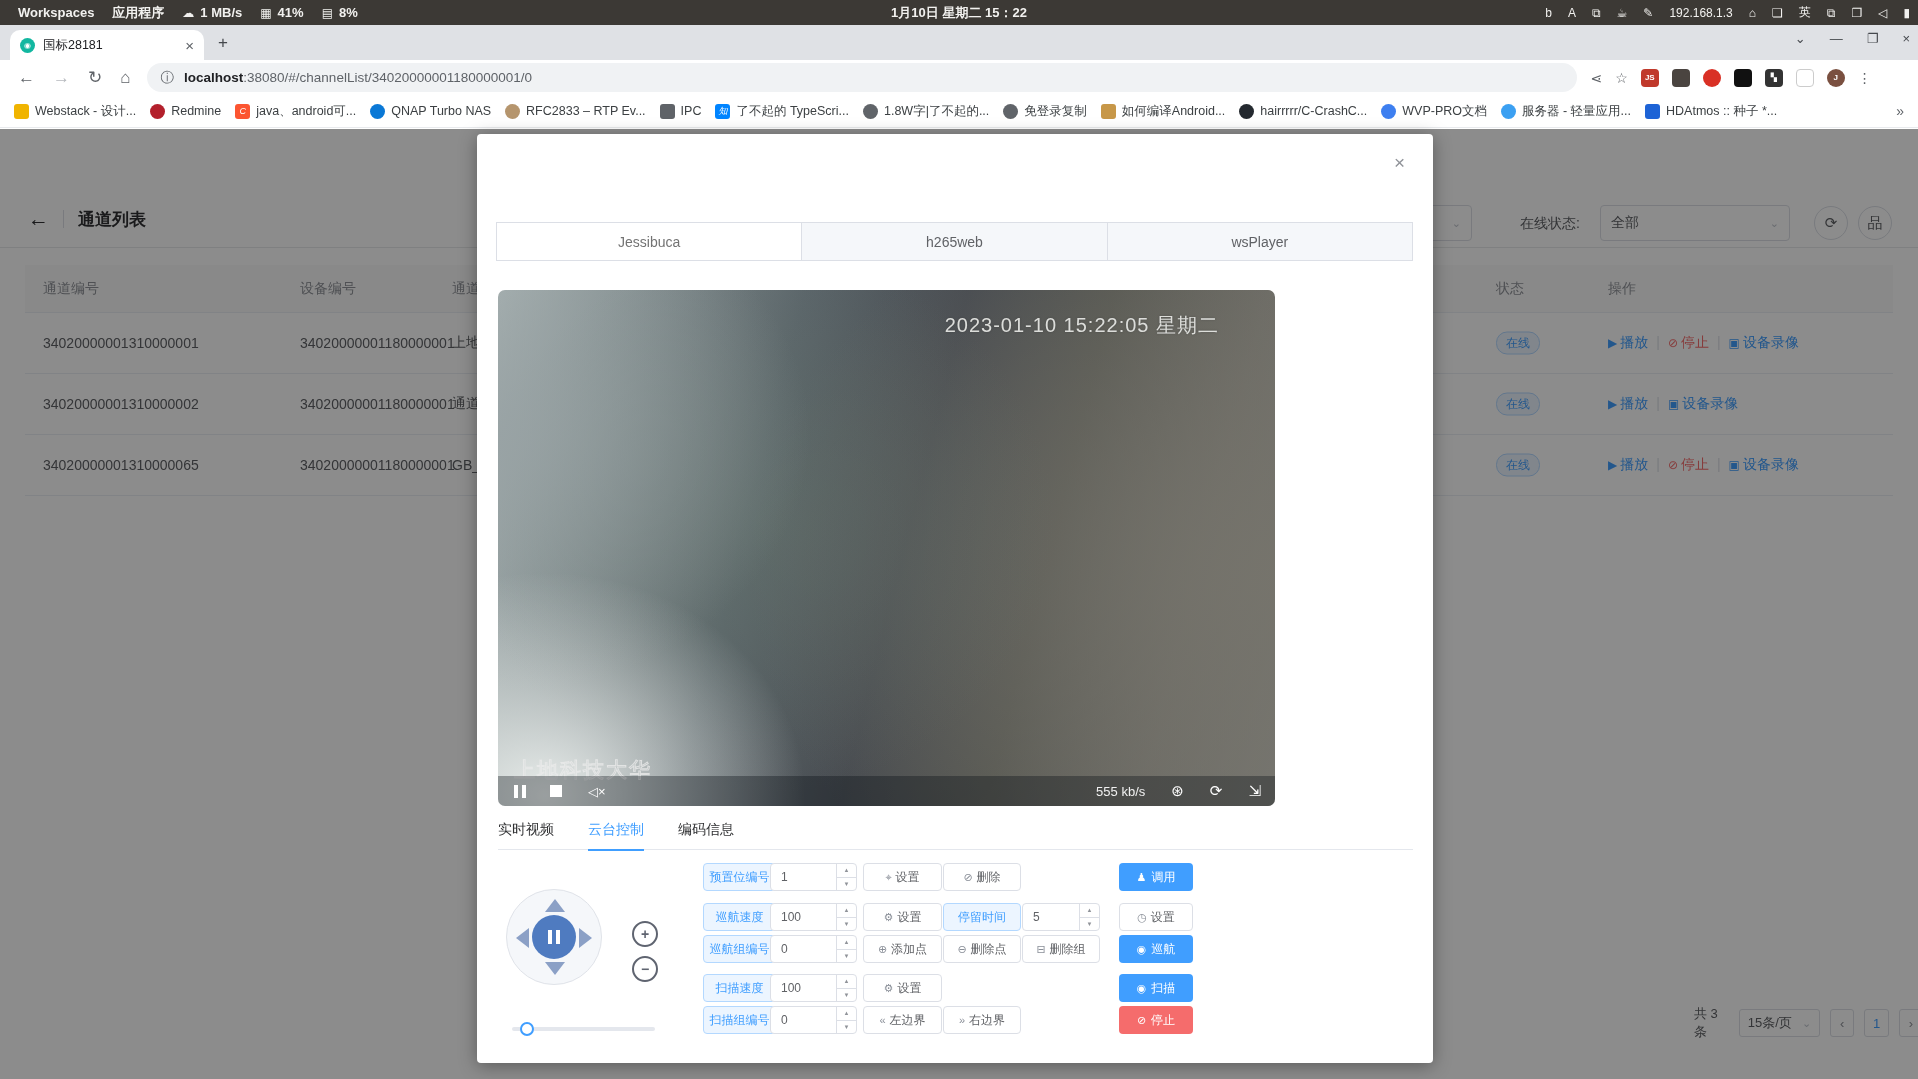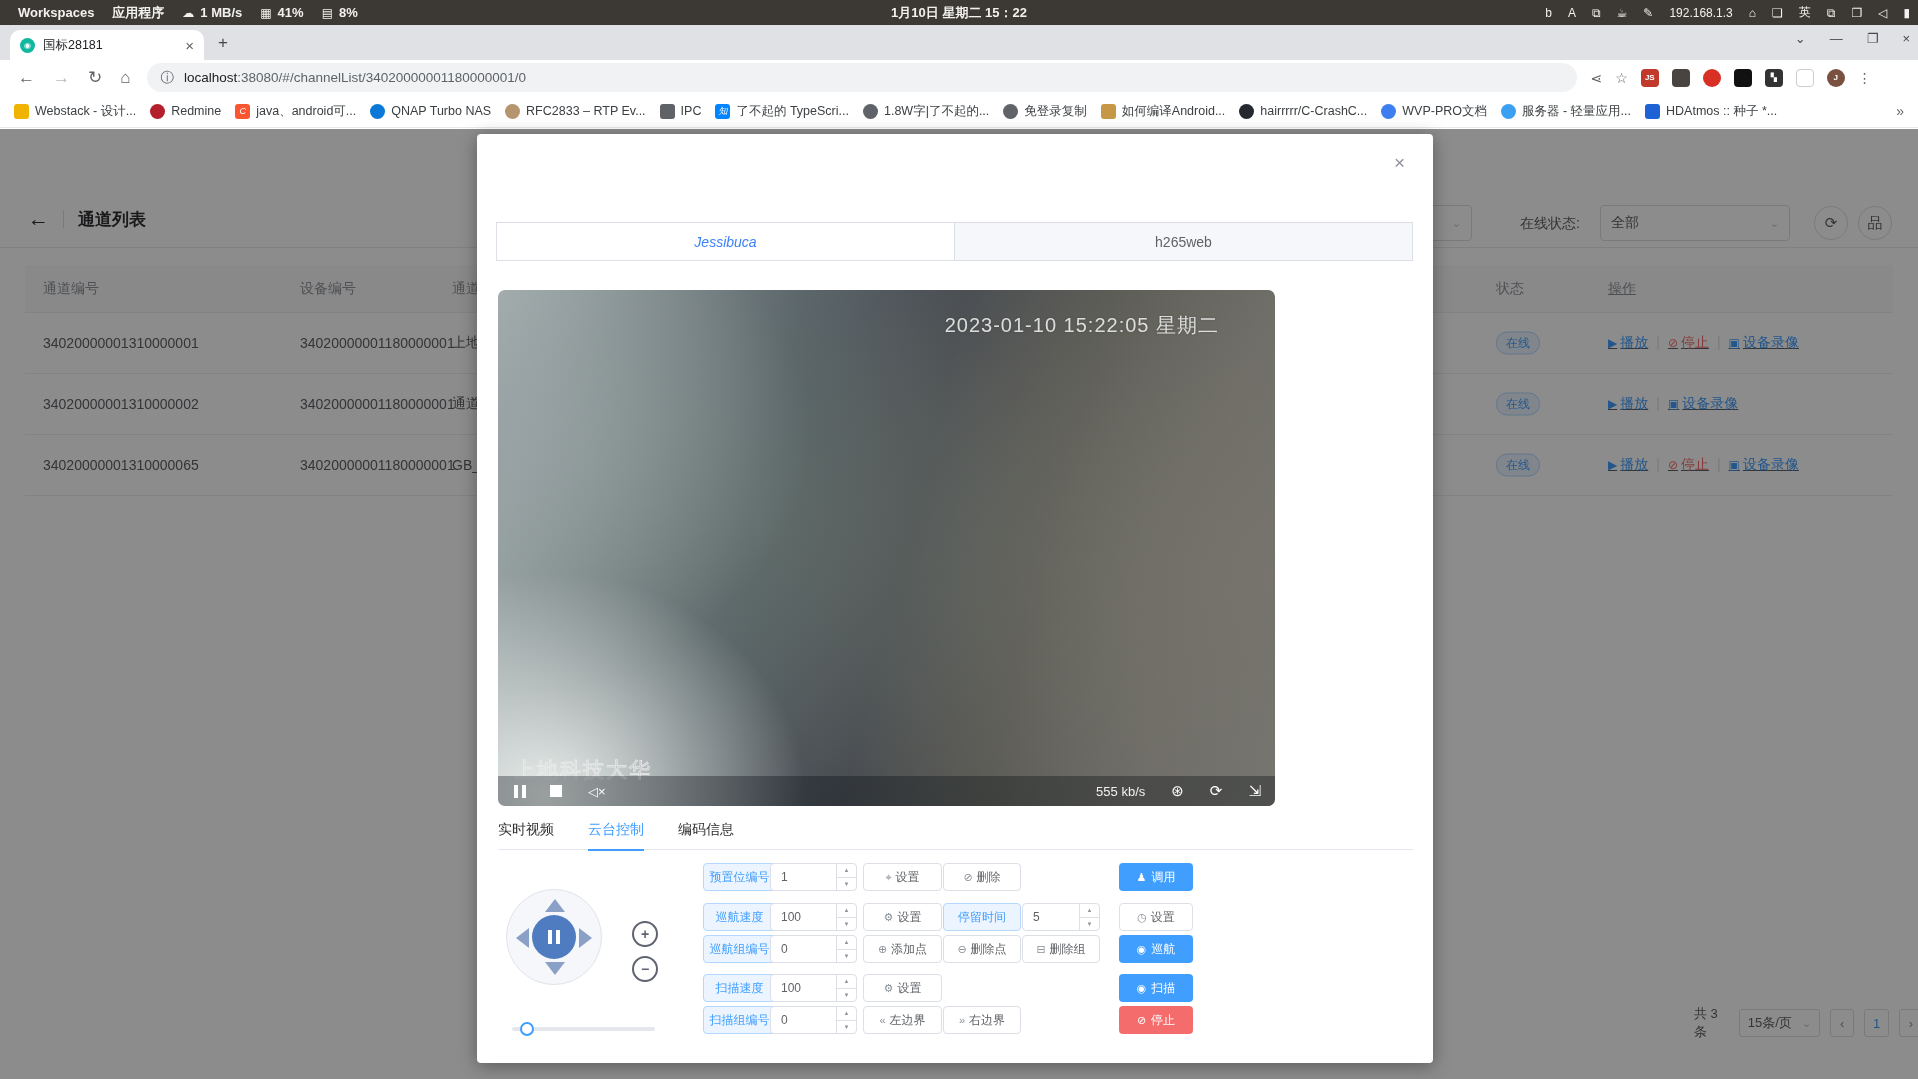--- a/index.html
+++ b/index.html
@@ -23,21 +23,21 @@
   .btab .title { flex:1; }
   .btab .x { color:#5f6368; font-size:15px; }
   .newtab { position:absolute; left:218px; top:8px; font-size:17px; color:#45484d; }
   .winctl { position:absolute; right:8px; top:6px; display:flex; gap:24px; color:#45484d; font-size:13px; }
 
   .urlrow { position:absolute; left:0; top:60px; width:100%; height:35px; background:#fff; display:flex; align-items:center; }
   .urlrow .nav-ic { font-size:17px; color:#5f6368; margin-left:18px; }
   .urlrow .nav-ic.dis { color:#b6b9be; }
   .urlpill { margin-left:16px; width:1430px; height:29px; background:#f0f2f4; border-radius:15px;
              display:flex; align-items:center; padding:0 14px; font-size:13.5px; color:#5f6368; gap:10px; }
-  .urlpill b { color:#202124; font-weight:normal; }
+  .urlpill b { color:#202124; font-weight:bold; }
   .ext { display:flex; align-items:center; gap:13px; margin-left:14px; font-size:14px; color:#5f6368; }
   .ext .sq { width:18px; height:18px; border-radius:4px; display:flex; align-items:center; justify-content:center;
              color:#fff; font-size:8px; font-weight:bold; }
 
   .bookmarks { position:absolute; left:0; top:95px; width:100%; height:33px; background:#fff; display:flex;
                align-items:center; font-size:12.5px; color:#3c4043; border-bottom:1px solid #e8eaed; }
   .bm { display:flex; align-items:center; gap:6px; margin-left:14px; white-space:nowrap; }
   .bm .fv { width:15px; height:15px; border-radius:3px; display:flex; align-items:center; justify-content:center;
             color:#fff; font-size:9px; }
   .bm-more { margin-left:auto; margin-right:14px; color:#5f6368; font-size:14px; }
@@ -61,21 +61,21 @@
   .selbox { height:36px; background:#fff; border:1px solid #dcdfe6; border-radius:4px; display:flex;
             align-items:center; padding:0 10px; color:#606266; font-size:14px; justify-content:space-between; }
   .selbox .cv { color:#c0c4cc; font-size:11px; }
   .circbtn { width:34px; height:34px; border:1px solid #dcdfe6; border-radius:50%; display:flex; align-items:center;
              justify-content:center; color:#606266; font-size:15px; background:#fff; }
 
   .gtable { position:absolute; left:25px; top:136px; width:1868px; font-size:14px; color:#606266; }
   .trow { position:relative; height:61px; border-bottom:1px solid #ebeef5; }
   .trow.head { height:48px; color:#909399; background:#fafafa; }
   .tc { position:absolute; top:50%; transform:translateY(-50%); white-space:nowrap; }
-  .c1 { left:18px; } .c2 { left:275px; } .c3 { left:427px; } .c4 { left:1471px; } .c5 { left:1583px;text-decoration:underline; }
+  .c1 { left:18px; } .c2 { left:275px; } .c3 { left:427px; } .c4 { left:1471px; } .c5 { left:1583px; }
   .tag-online { display:inline-block; border:1px solid #b3d8ff; background:#ecf5ff; color:#409eff;
                 font-size:12px; padding:2px 9px; border-radius:11px; }
   .lnk { color:#409eff; } .lnk.red { color:#f56c6c; }
   .lnk .li { font-size:12px; margin-right:3px; }
   .vsep { color:#dcdfe6; margin:0 8px; }
 
   .pager { position:absolute; left:1694px; top:876px; display:flex; align-items:center; gap:10px;
            font-size:13px; color:#606266; }
   .pbox { height:28px; border:1px solid #dcdfe6; border-radius:3px; background:#fff; display:flex;
           align-items:center; justify-content:center; }
@@ -89,21 +89,21 @@
   .modal { position:absolute; left:477px; top:5px; width:956px; height:929px; background:#fff; border-radius:4px;
            box-shadow:0 3px 18px rgba(0,0,0,.35); }
   .m-title { position:absolute; left:0; top:20px; width:100%; text-align:center; font-size:17px; color:#303133; }
   .m-close { position:absolute; right:28px; top:18px; color:#909399; font-size:19px; }
 
   .vtabs { position:absolute; left:19px; top:88px; width:917px; height:39px; display:flex;
            border:1px solid #dcdfe6; background:#f5f7fa; }
   .vtab { flex:1; display:flex; align-items:center; justify-content:center; font-size:14px; color:#606266;
           border-right:1px solid #dcdfe6; }
   .vtab:last-child { border-right:none; }
-  .vtab.active { background:#fff; color:#3b82f6;font-style:italic; }
+  .vtab.active { background:#fff; color:#737373; }
 
   .video { position:absolute; left:21px; top:156px; width:777px; height:516px; overflow:hidden;
     background:
       radial-gradient(ellipse 420px 360px at 6% 98%, rgba(238,242,240,.95), rgba(238,242,240,0) 62%),
       radial-gradient(ellipse 520px 430px at 0% 28%, rgba(152,162,164,.85), rgba(152,162,164,0) 60%),
       radial-gradient(ellipse 450px 420px at 34% 45%, rgba(104,122,110,.40), rgba(104,122,110,0) 65%),
       radial-gradient(ellipse 700px 560px at 100% 55%, rgba(118,116,108,.9), rgba(118,116,108,0) 75%),
       linear-gradient(104deg,#a9b3b3 0%,#8b9697 12%,#5b656a 34%,#474b50 52%,#555650 68%,#6b6a64 85%,#757570 100%); border-radius: 7px; }
   .ts-overlay { position:absolute; right:56px; top:22px; font-size:20px; color:rgba(232,233,230,.92);
                 letter-spacing:1px; text-shadow:0 0 2px rgba(60,60,60,.6); }
@@ -383,20 +383,21 @@
     </div>
 
     <div class="dim"></div>
 
     <div class="modal">
       <div class="m-close">×</div>
 
       <div class="vtabs">
         <div class="vtab active">Jessibuca</div>
         <div class="vtab">h265web</div>
+        <div class="vtab">wsPlayer</div>
       </div>
 
       <div class="video">
         <div class="ts-overlay">2023-01-10 15:22:05 星期二</div>
         <div class="wm">上地科技大华</div>
         <div class="vbar">
           <span class="pause">
               <i></i>
               <i></i>
             </span>

